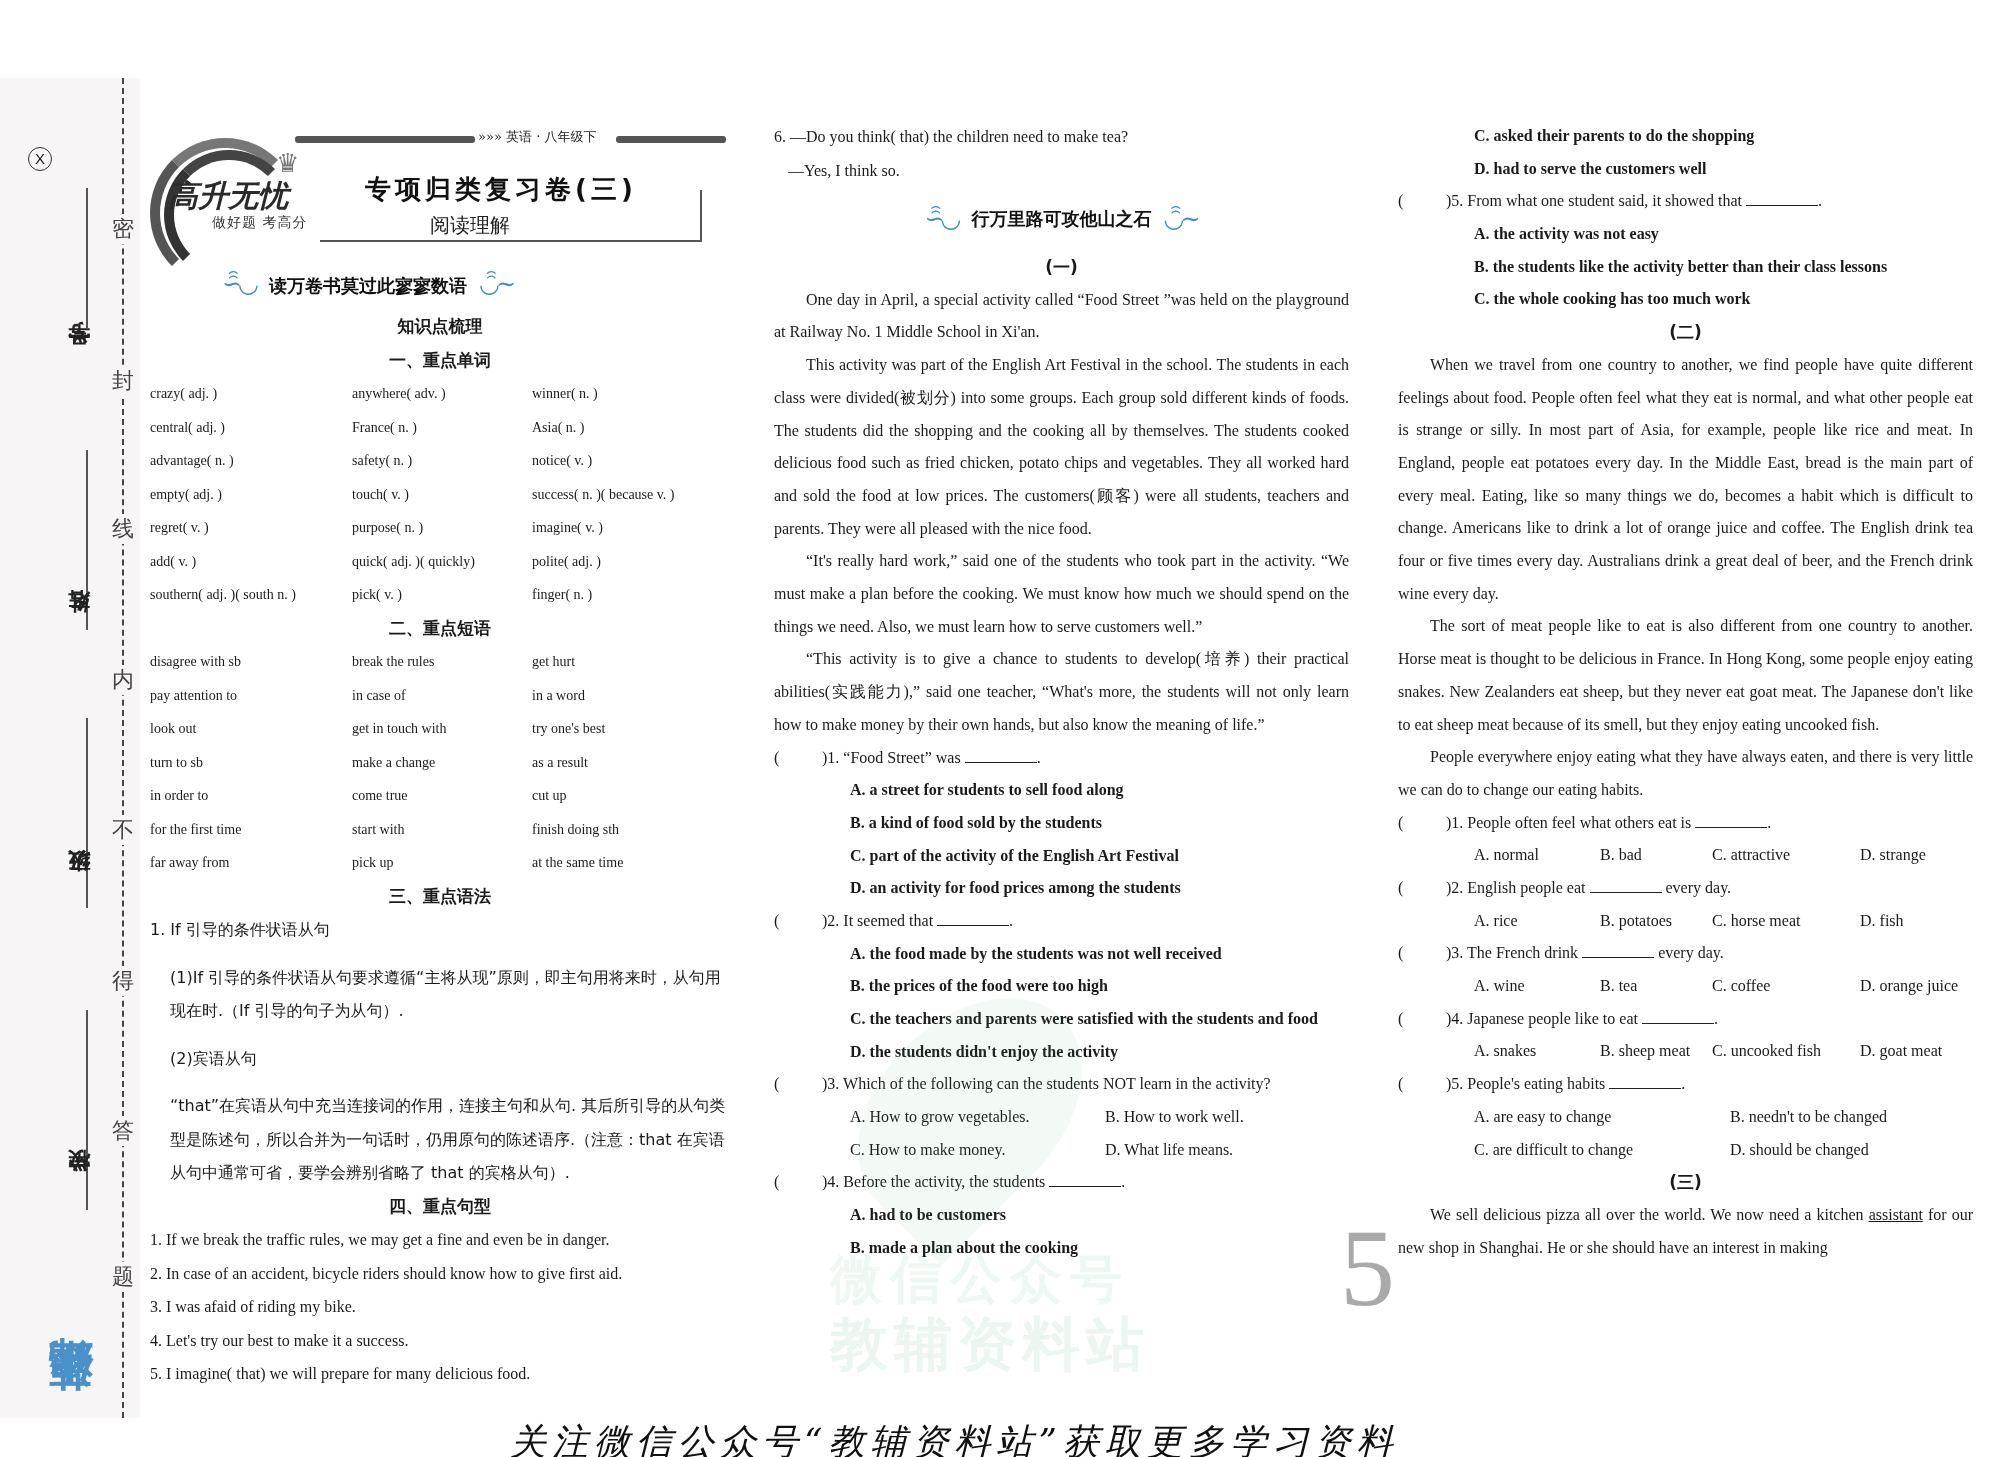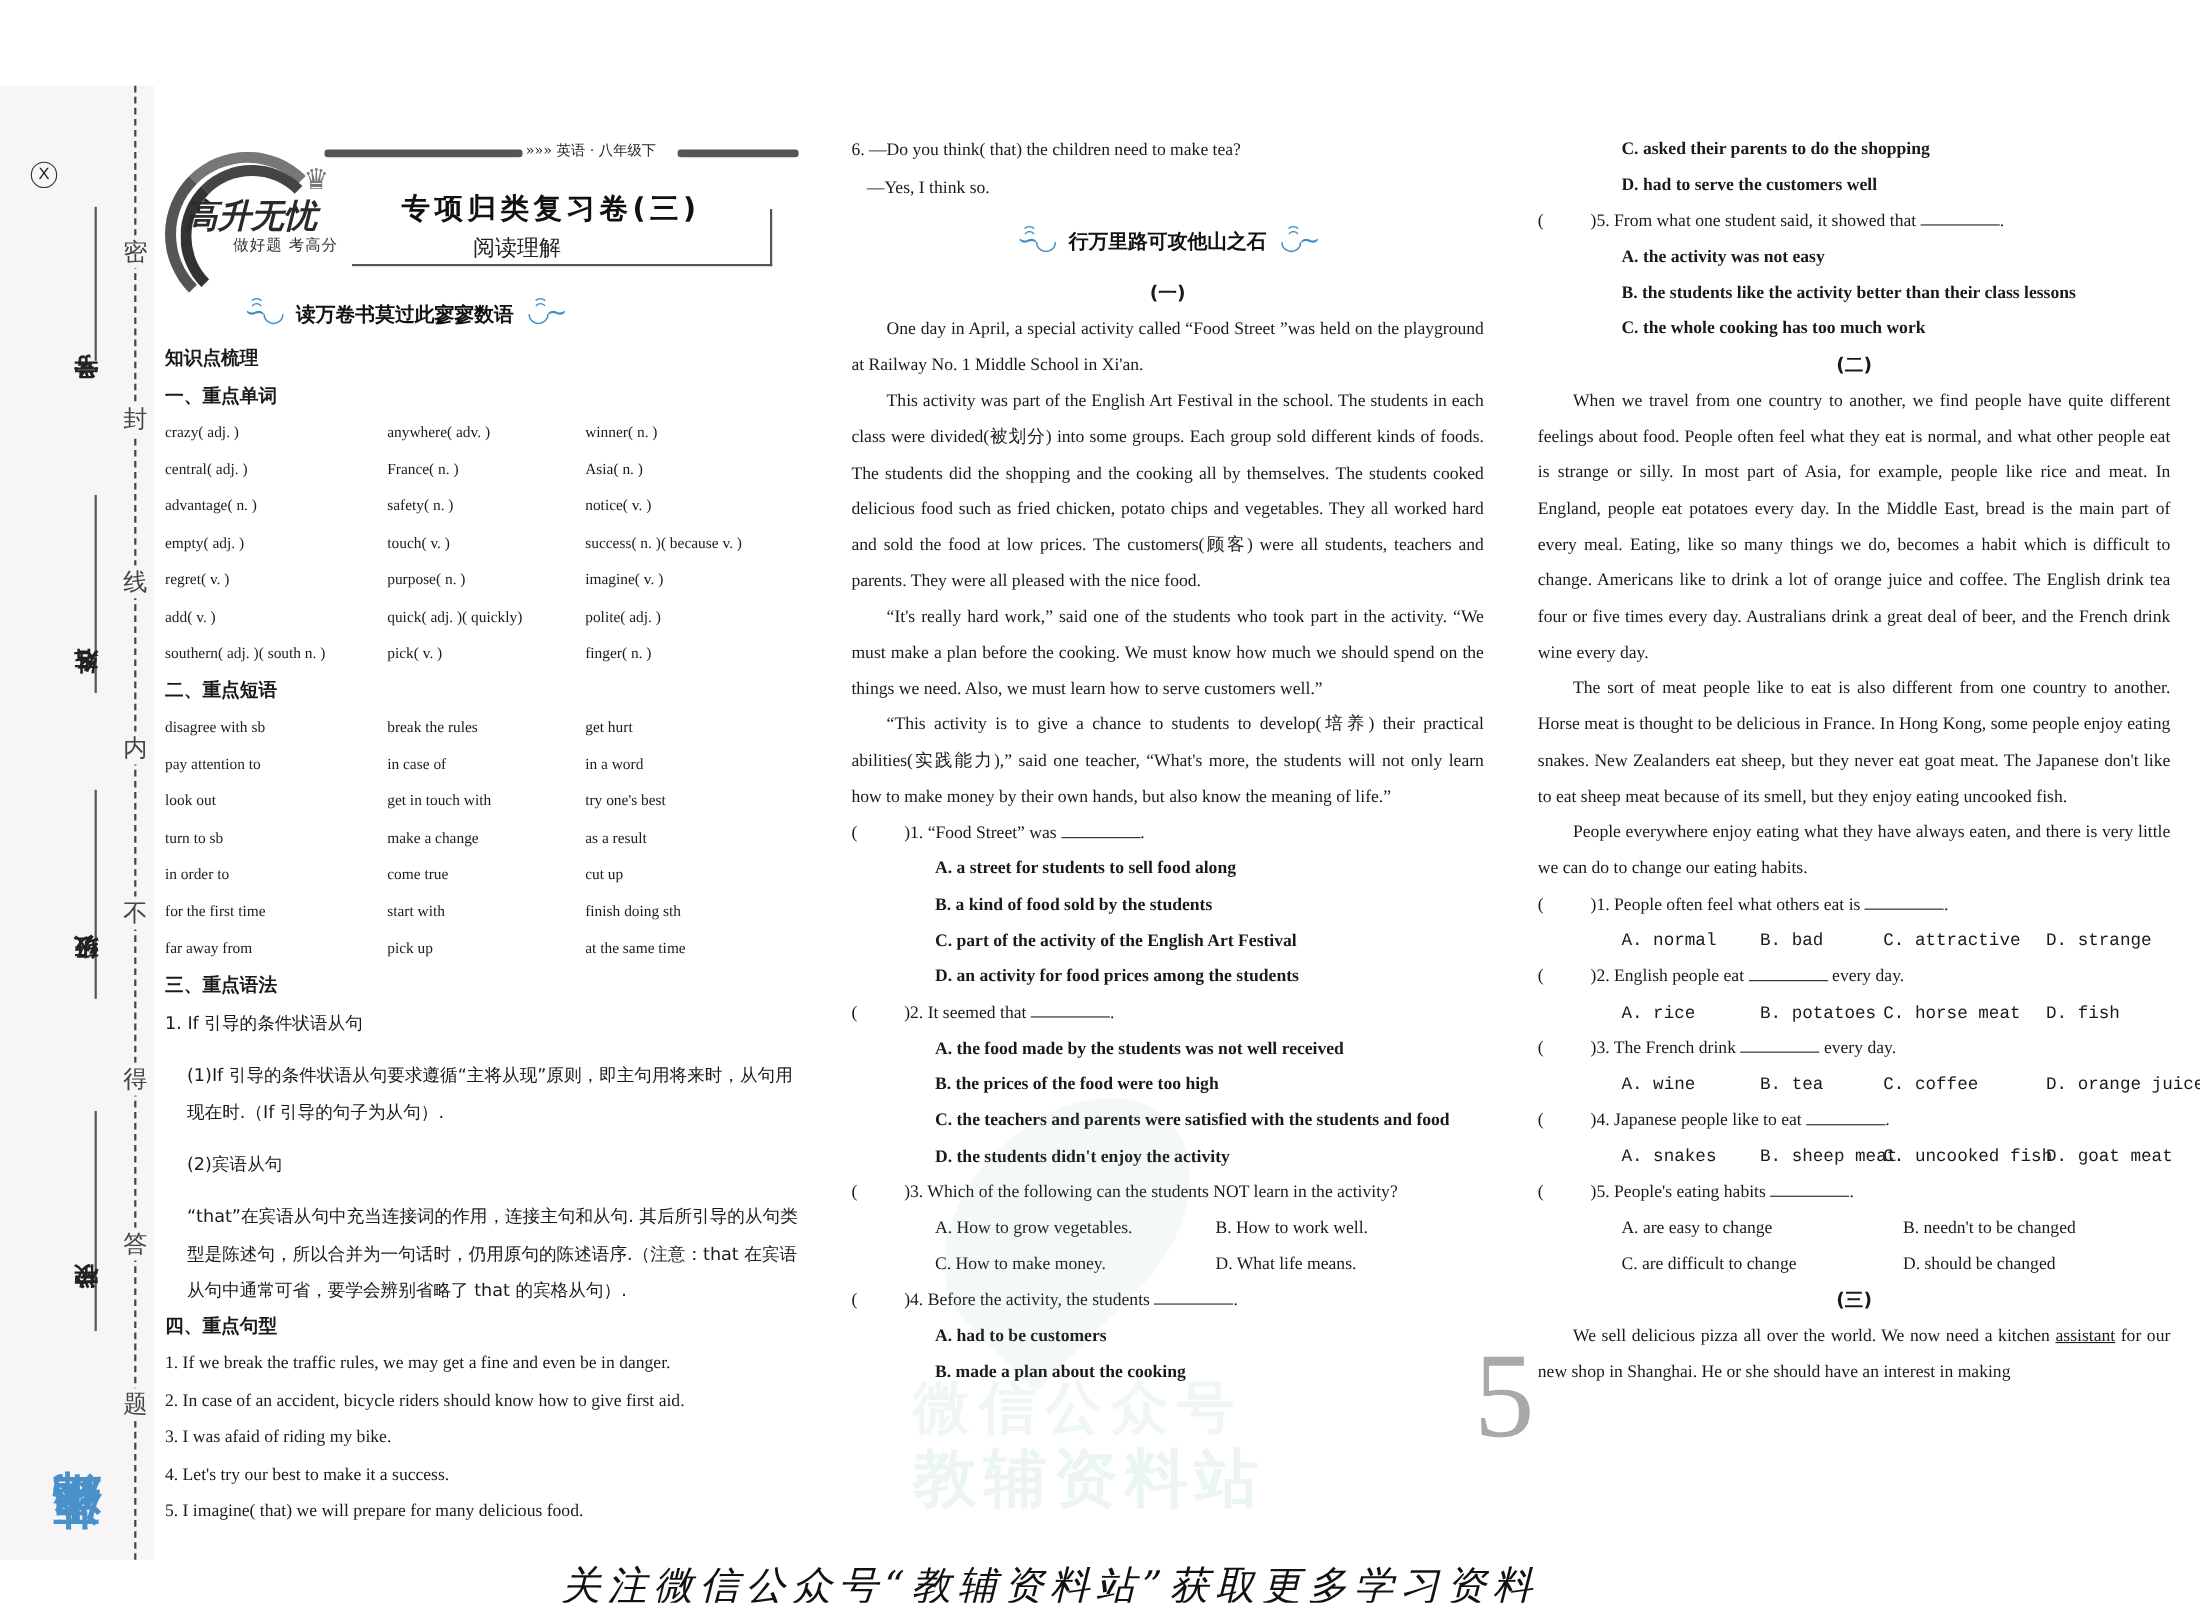--- a/index.html
+++ b/index.html
@@ -35,36 +35,36 @@
   .banner { position: absolute; display: flex; align-items: center; gap: 12px; }
   .orn { color: #3a8fc7; font-size: 24px; letter-spacing: -2px; }
   .banner-text { font: bold 18px "DejaVu Sans", sans-serif; color: #111; }
 
   
   .col { position: absolute; font-size: 16px; line-height: 32.7px; }
   .col-left { left: 150px; top: 310px; width: 580px; }
   .col-mid { left: 774px; top: 120px; width: 575px; }
   .col-right { left: 1398px; top: 120px; width: 575px; }
 
-  .h-sec { font: bold 17px "DejaVu Sans", sans-serif; height: 33.5px; line-height: 33.5px; }
+  .h-sec { font: bold 17px "DejaVu Sans", sans-serif; height: 33.5px; line-height: 33.5px; text-align: center; }
   .vgrid { display: grid; grid-template-columns: 202px 180px 200px; }
   .vgrid span { height: 33.5px; line-height: 33.5px; white-space: nowrap; font-size: 14px; }
   .gram { font-family: "DejaVu Sans", sans-serif; font-size: 16px; line-height: 33.5px; }
   .indent { padding-left: 20px; margin-top: 14px; }
   .sent { height: 33.5px; line-height: 33.5px; font-size: 16px; }
 
   p.para { text-indent: 2em; text-align: justify; line-height: 32.7px; font-size: 16px; }
   .sec-num { text-align: center; font: bold 17px "DejaVu Sans", sans-serif; height: 32.7px; line-height: 32.7px; }
 
   .q { display: flex; height: 32.7px; line-height: 32.7px; white-space: nowrap; }
   .q .paren { width: 48px; }
   .q .stem { flex: 1; }
   .blank { display: inline-block; width: 72px; border-bottom: 1.5px solid #222; height: 18px; vertical-align: baseline; }
   .opt { padding-left: 76px; height: 32.7px; line-height: 32.7px; white-space: nowrap; font-weight: bold; }
-  .opt4 { display: grid; grid-template-columns: 126px 112px 148px 120px; padding-left: 76px; height: 32.7px; line-height: 32.7px; white-space: nowrap; font-family: Liberation Mono, monospace; }
+  .opt4 { display: grid; grid-template-columns: 126px 112px 148px 120px; padding-left: 76px; height: 32.7px; line-height: 32.7px; white-space: nowrap; }
   .opt2 { display: grid; grid-template-columns: 256px 260px; padding-left: 76px; height: 32.7px; line-height: 32.7px; white-space: nowrap; }
   .u { text-decoration: underline; }
 
   .page-num { position: absolute; left: 1340px; top: 1205px; font: 110px "Liberation Serif", serif; color: #a9a9a9; }
   .wm1 { position: absolute; left: 830px; top: 1245px; font: bold 52px "DejaVu Sans", sans-serif; color: rgba(90,180,130,0.10); letter-spacing: 8px; }
   .wm2 { position: absolute; left: 830px; top: 1306px; font: bold 58px "DejaVu Sans", sans-serif; color: rgba(90,180,130,0.12); letter-spacing: 6px; }
   .wm-leaf { position: absolute; left: 880px; top: 980px; width: 180px; height: 260px; border-radius: 50% 50% 0 50%;
              background: rgba(90,180,130,0.07); transform: rotate(45deg); }
   .footer-note { position: absolute; left: 510px; top: 1418px; font: italic 36px "DejaVu Serif", serif; color: #111; letter-spacing: 6px; }
 </style>

